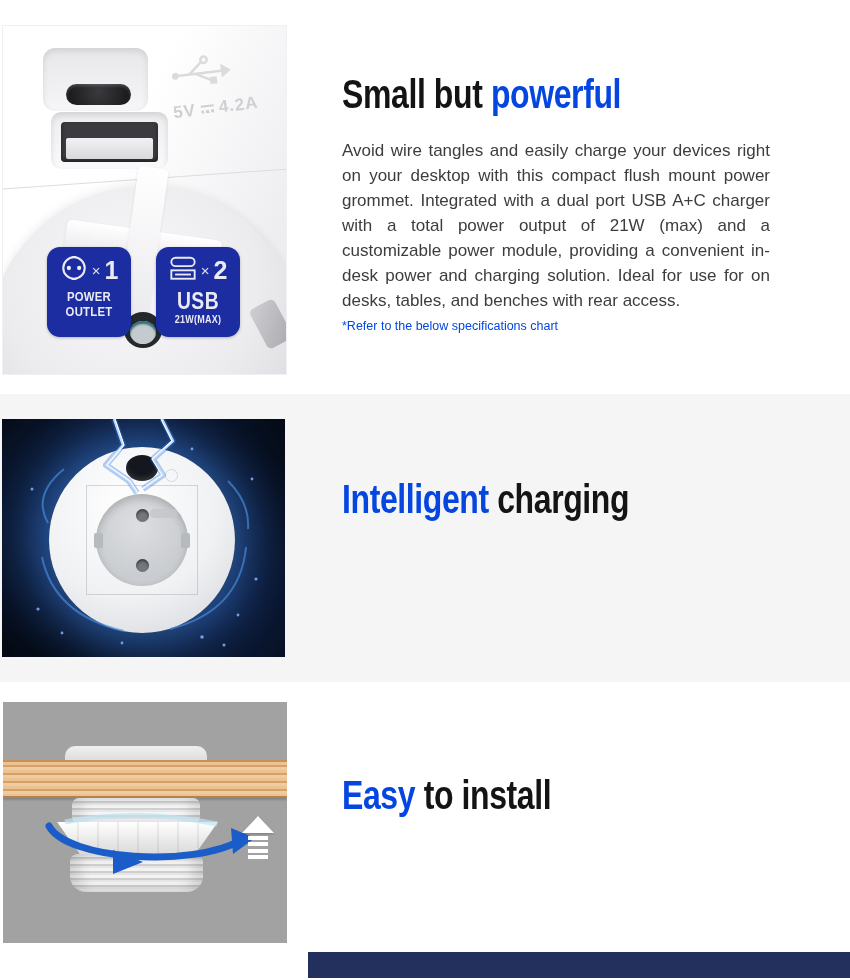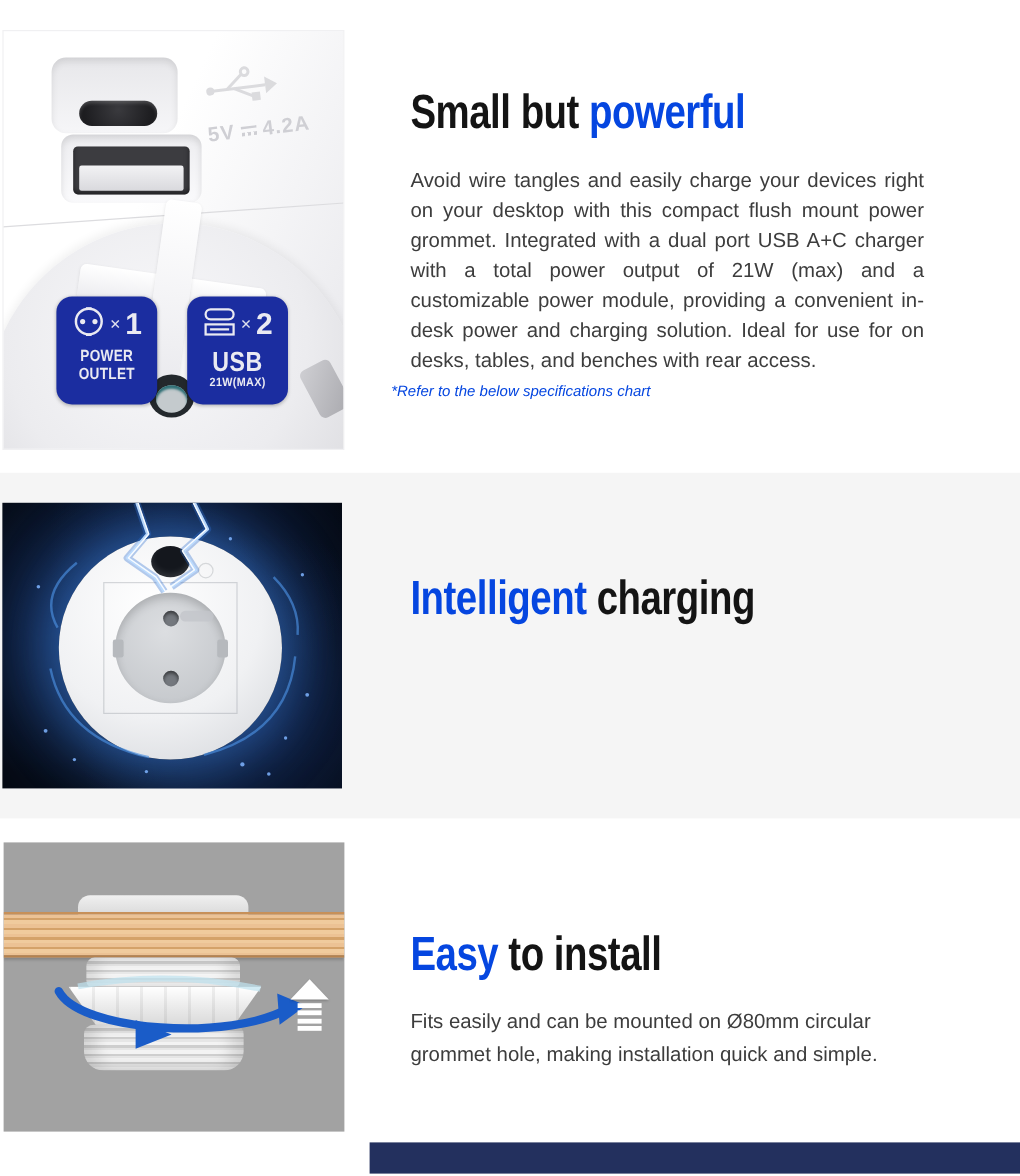--- a/index.html
+++ b/index.html
@@ -279,21 +279,21 @@
       </div>
       <div class="badge-usb-title">USB</div>
       <div class="badge-usb-sub">21W(MAX)</div>
     </div>
   </div>
 
   <h2 class="headline" style="left:342px; top:72px;">
     <span class="hl-black">Small but </span><span class="hl-blue">powerful</span>
   </h2>
   <p class="para para-justify" style="left:342px; top:138px;">Avoid wire tangles and easily charge your devices right on your desktop with this compact flush mount power grommet. Integrated with a dual port USB A+C charger with a total power output of 21W (max) and a customizable power module, providing a convenient in-desk power and charging solution. Ideal for use for on desks, tables, and benches with rear access.</p>
-  <p class="footnote" style="left:326px; top:319px;font-style:italic;">*Refer to the below specifications chart</p>
+  <p class="footnote" style="left:342px; top:319px;">*Refer to the below specifications chart</p>
 
   <div class="band2"></div>
 
   <div class="img2">
     <div class="glow-circle"></div>
     <div class="plate-outline"></div>
     <div class="socket"></div>
     <div class="socket-hole hole-top"></div>
     <div class="socket-hole hole-bottom"></div>
     <div class="socket-notch notch-left"></div>
@@ -356,17 +356,16 @@
       <div class="stripe"></div>
       <div class="stripe"></div>
       <div class="stripe"></div>
       <div class="stripe"></div>
     </div>
   </div>
 
   <h2 class="headline" style="left:342px; top:773px;">
     <span class="hl-blue">Easy</span><span class="hl-black"> to install</span>
   </h2>
-  <p class="para para-left" style="left:342px; top:838px; width:445px;">Fits easily and can be mounted on Ø80mm circular grommet hole, making installation quick and simple.</p>
 
   <div class="bottom-strip"></div>
 
 </div>
 
 </body></html>

